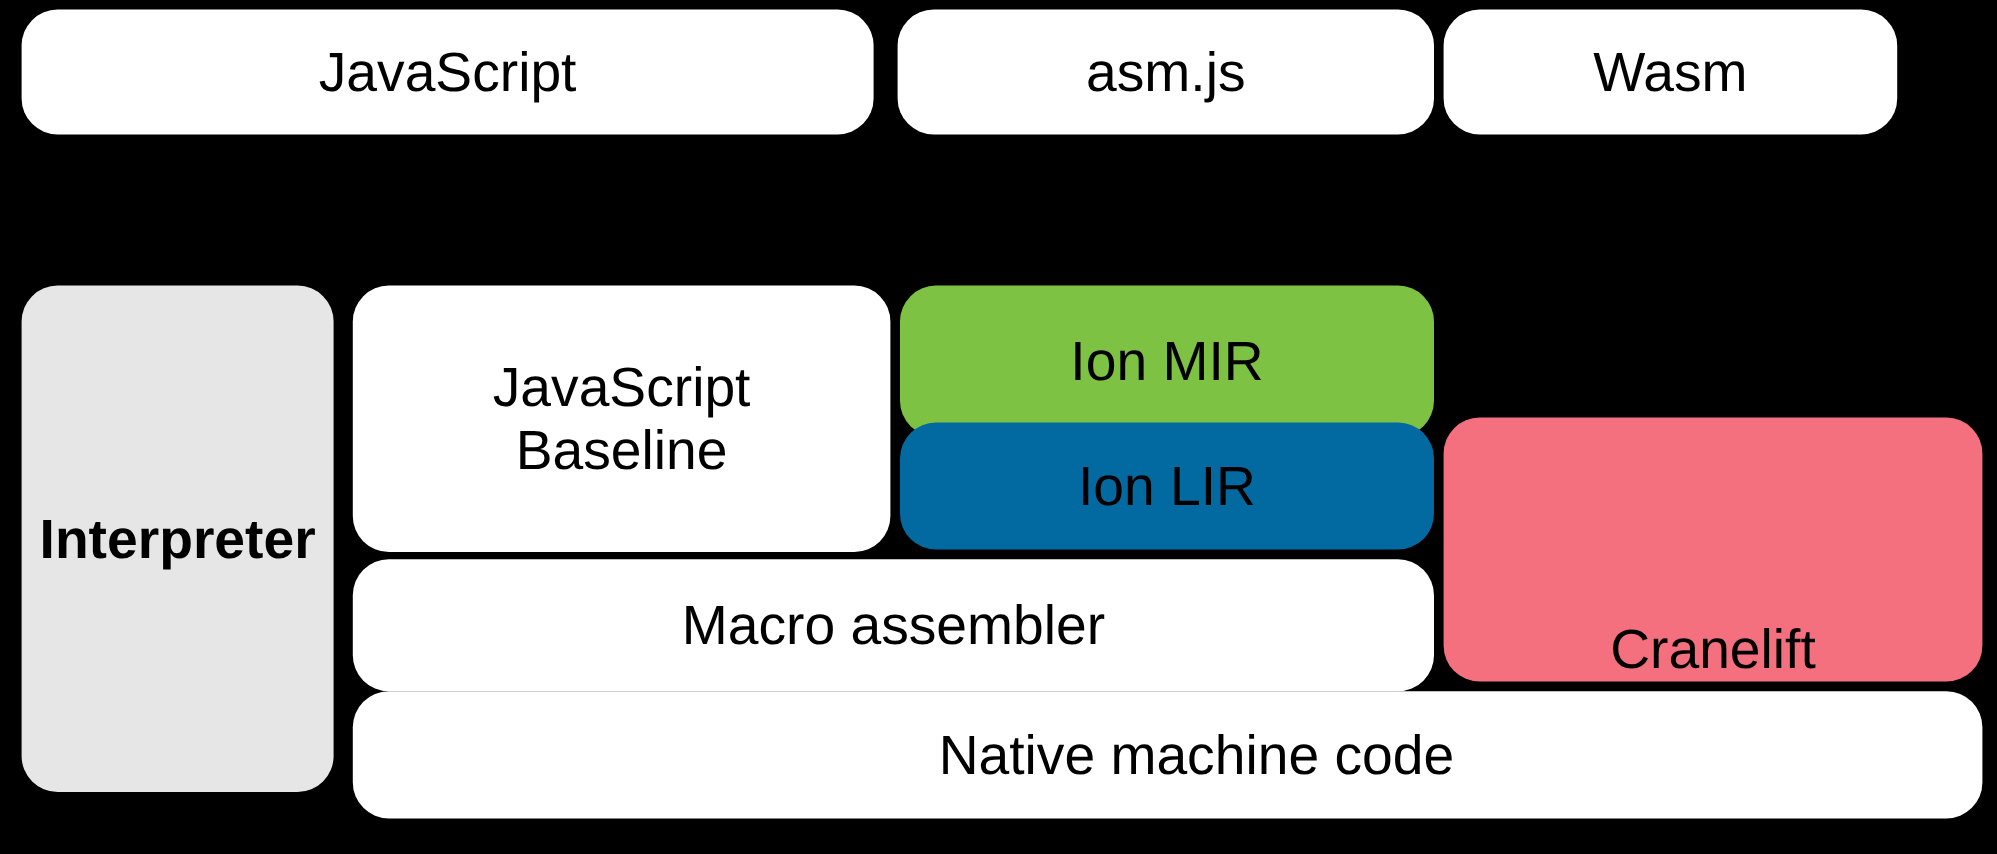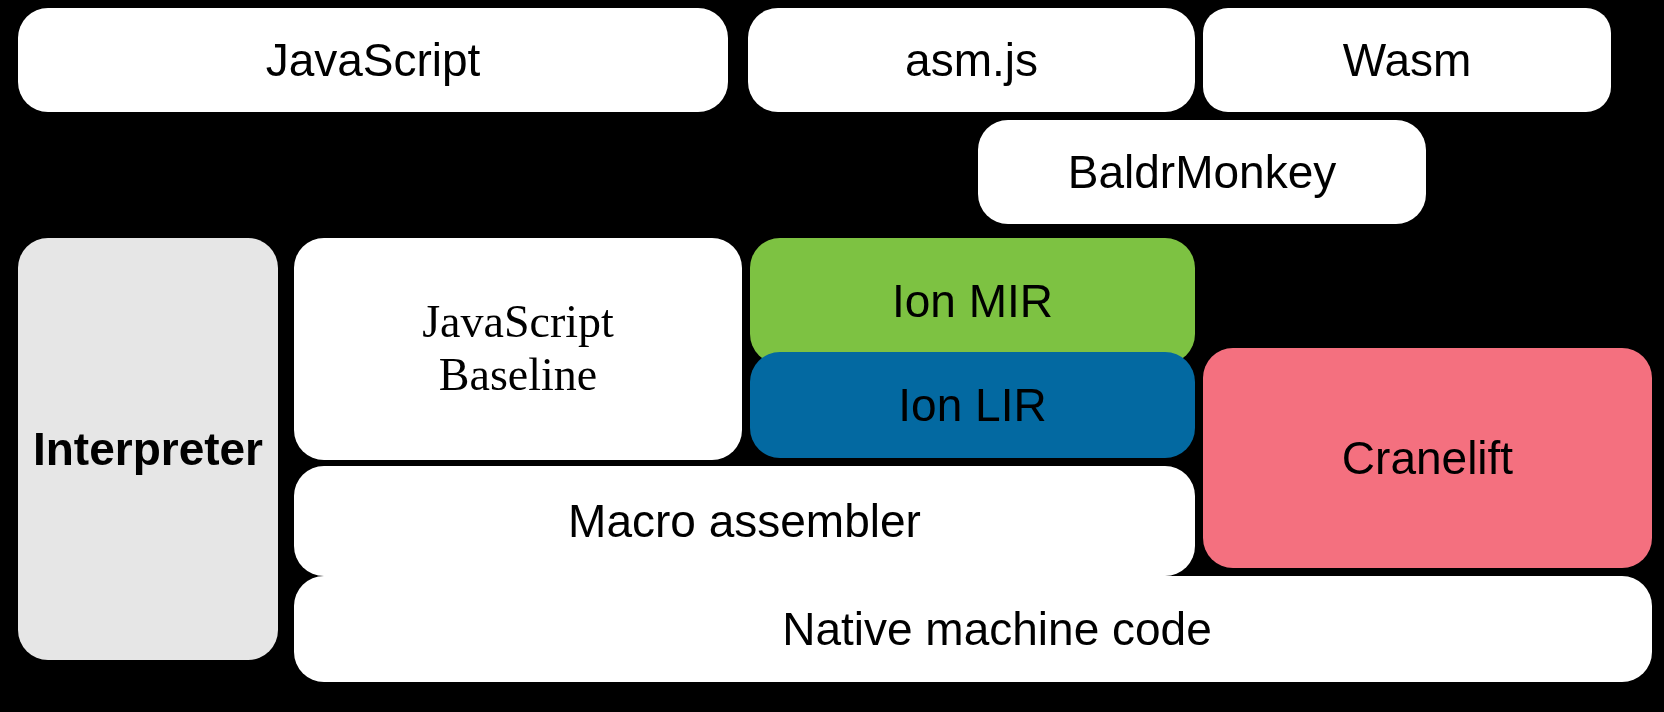--- a/index.html
+++ b/index.html
@@ -27,26 +27,26 @@
   .label {
     color: #000000;
     font-size: 46px;
     line-height: 1.15;
     text-align: center;
     white-space: pre-wrap;
   }
   
   .b-js        { left:18px;   top:8px;   width:710px;  height:104px; }
   .b-asmjs     { left:748px;  top:8px;   width:447px;  height:104px; }
-  .b-wasm      { left:1203px; top:8px;   width:408px;  height:104px;border-radius:25px; }
+  .b-wasm      { left:1203px; top:8px;   width:378px;  height:104px; }
   .b-bytecode  { left:18px;   top:120px; width:948px;  height:104px; }
   .b-baldr     { left:978px;  top:120px; width:448px;  height:104px; }
   .b-interp    { left:18px;   top:238px; width:260px;  height:422px;font-weight:bold; }
   .b-baseline  { left:294px;  top:238px; width:448px;  height:222px; }
-  .b-baseline .label { max-width: 280px; font-family: Liberation Serif, serif; }
+  .b-baseline .label { max-width: 280px; }
   .b-ionmir    { left:750px;  top:238px; width:445px;  height:126px; }
   .b-ionlir    { left:750px;  top:352px; width:445px;  height:106px; }
   .b-cranelift { left:1203px; top:348px; width:449px;  height:220px; }
   .b-macro     { left:294px;  top:466px; width:901px;  height:110px; }
   .b-native    { left:294px;  top:576px; width:1358px; height:106px;padding-left:48px; }
 </style>
 </head>
 <body>
 
 <div class="canvas">
@@ -57,41 +57,38 @@
 
   <div class="box b-asmjs" style="background-color: rgb(255, 255, 255);">
     <span class="label">asm.js</span>
   </div>
 
   <div class="box b-wasm" style="background-color: rgb(255, 255, 255);">
     <span class="label">Wasm</span>
   </div>
 
 
-  <div class="box b-baldr" style="background-color: rgb(255, 255, 255);">
-    <span class="label">BaldrMonkey</span>
-  </div>
 
   <div class="box b-interp" style="background-color: rgb(230, 230, 230);">
     <span class="label">Interpreter</span>
   </div>
 
   <div class="box b-baseline" style="background-color: rgb(255, 255, 255);">
     <span class="label">JavaScript Baseline</span>
   </div>
 
   <div class="box b-ionmir" style="background-color: rgb(125, 194, 66);">
     <span class="label">Ion MIR</span>
   </div>
 
   <div class="box b-ionlir" style="background-color: #0369a1;">
     <span class="label">Ion LIR</span>
   </div>
 
-  <div class="box b-cranelift" style="background-color: rgb(244, 112, 127);">
+  <div class="box b-cranelift" style="background-color: rgb(244, 112, 127); align-items: flex-end;">
     <span class="label">Cranelift</span>
   </div>
 
   <div class="box b-macro" style="background-color: rgb(255, 255, 255);">
     <span class="label">Macro assembler</span>
   </div>
 
   <div class="box b-native" style="background-color: rgb(255, 255, 255);">
     <span class="label">Native machine code</span>
   </div>

